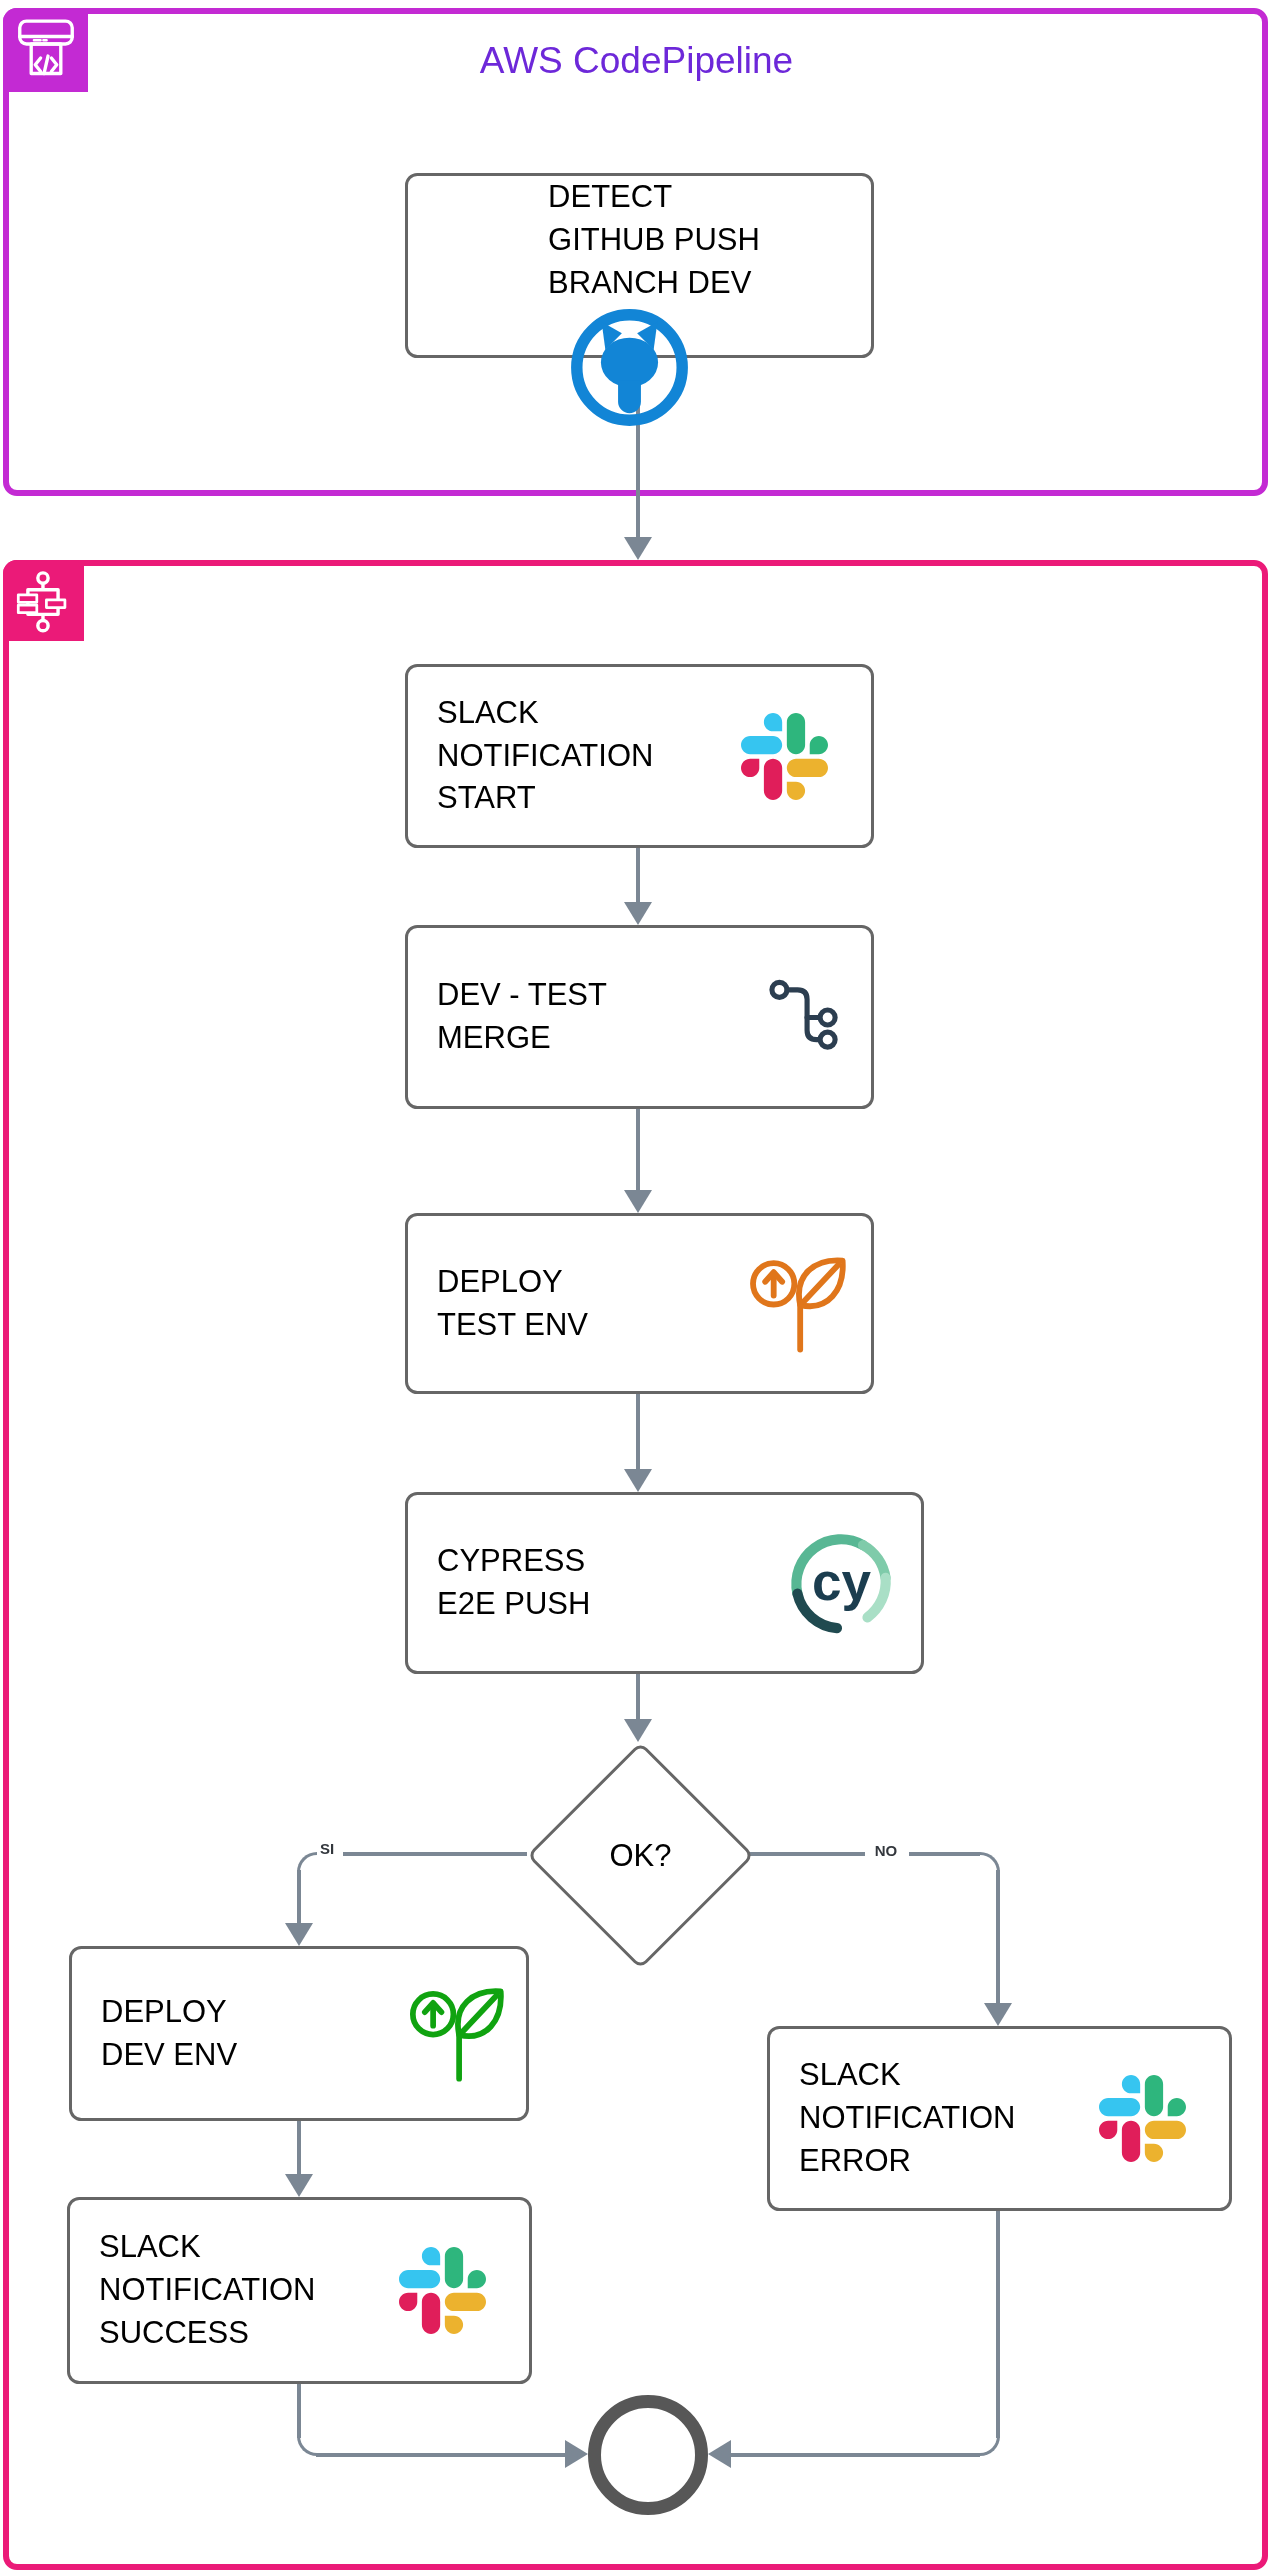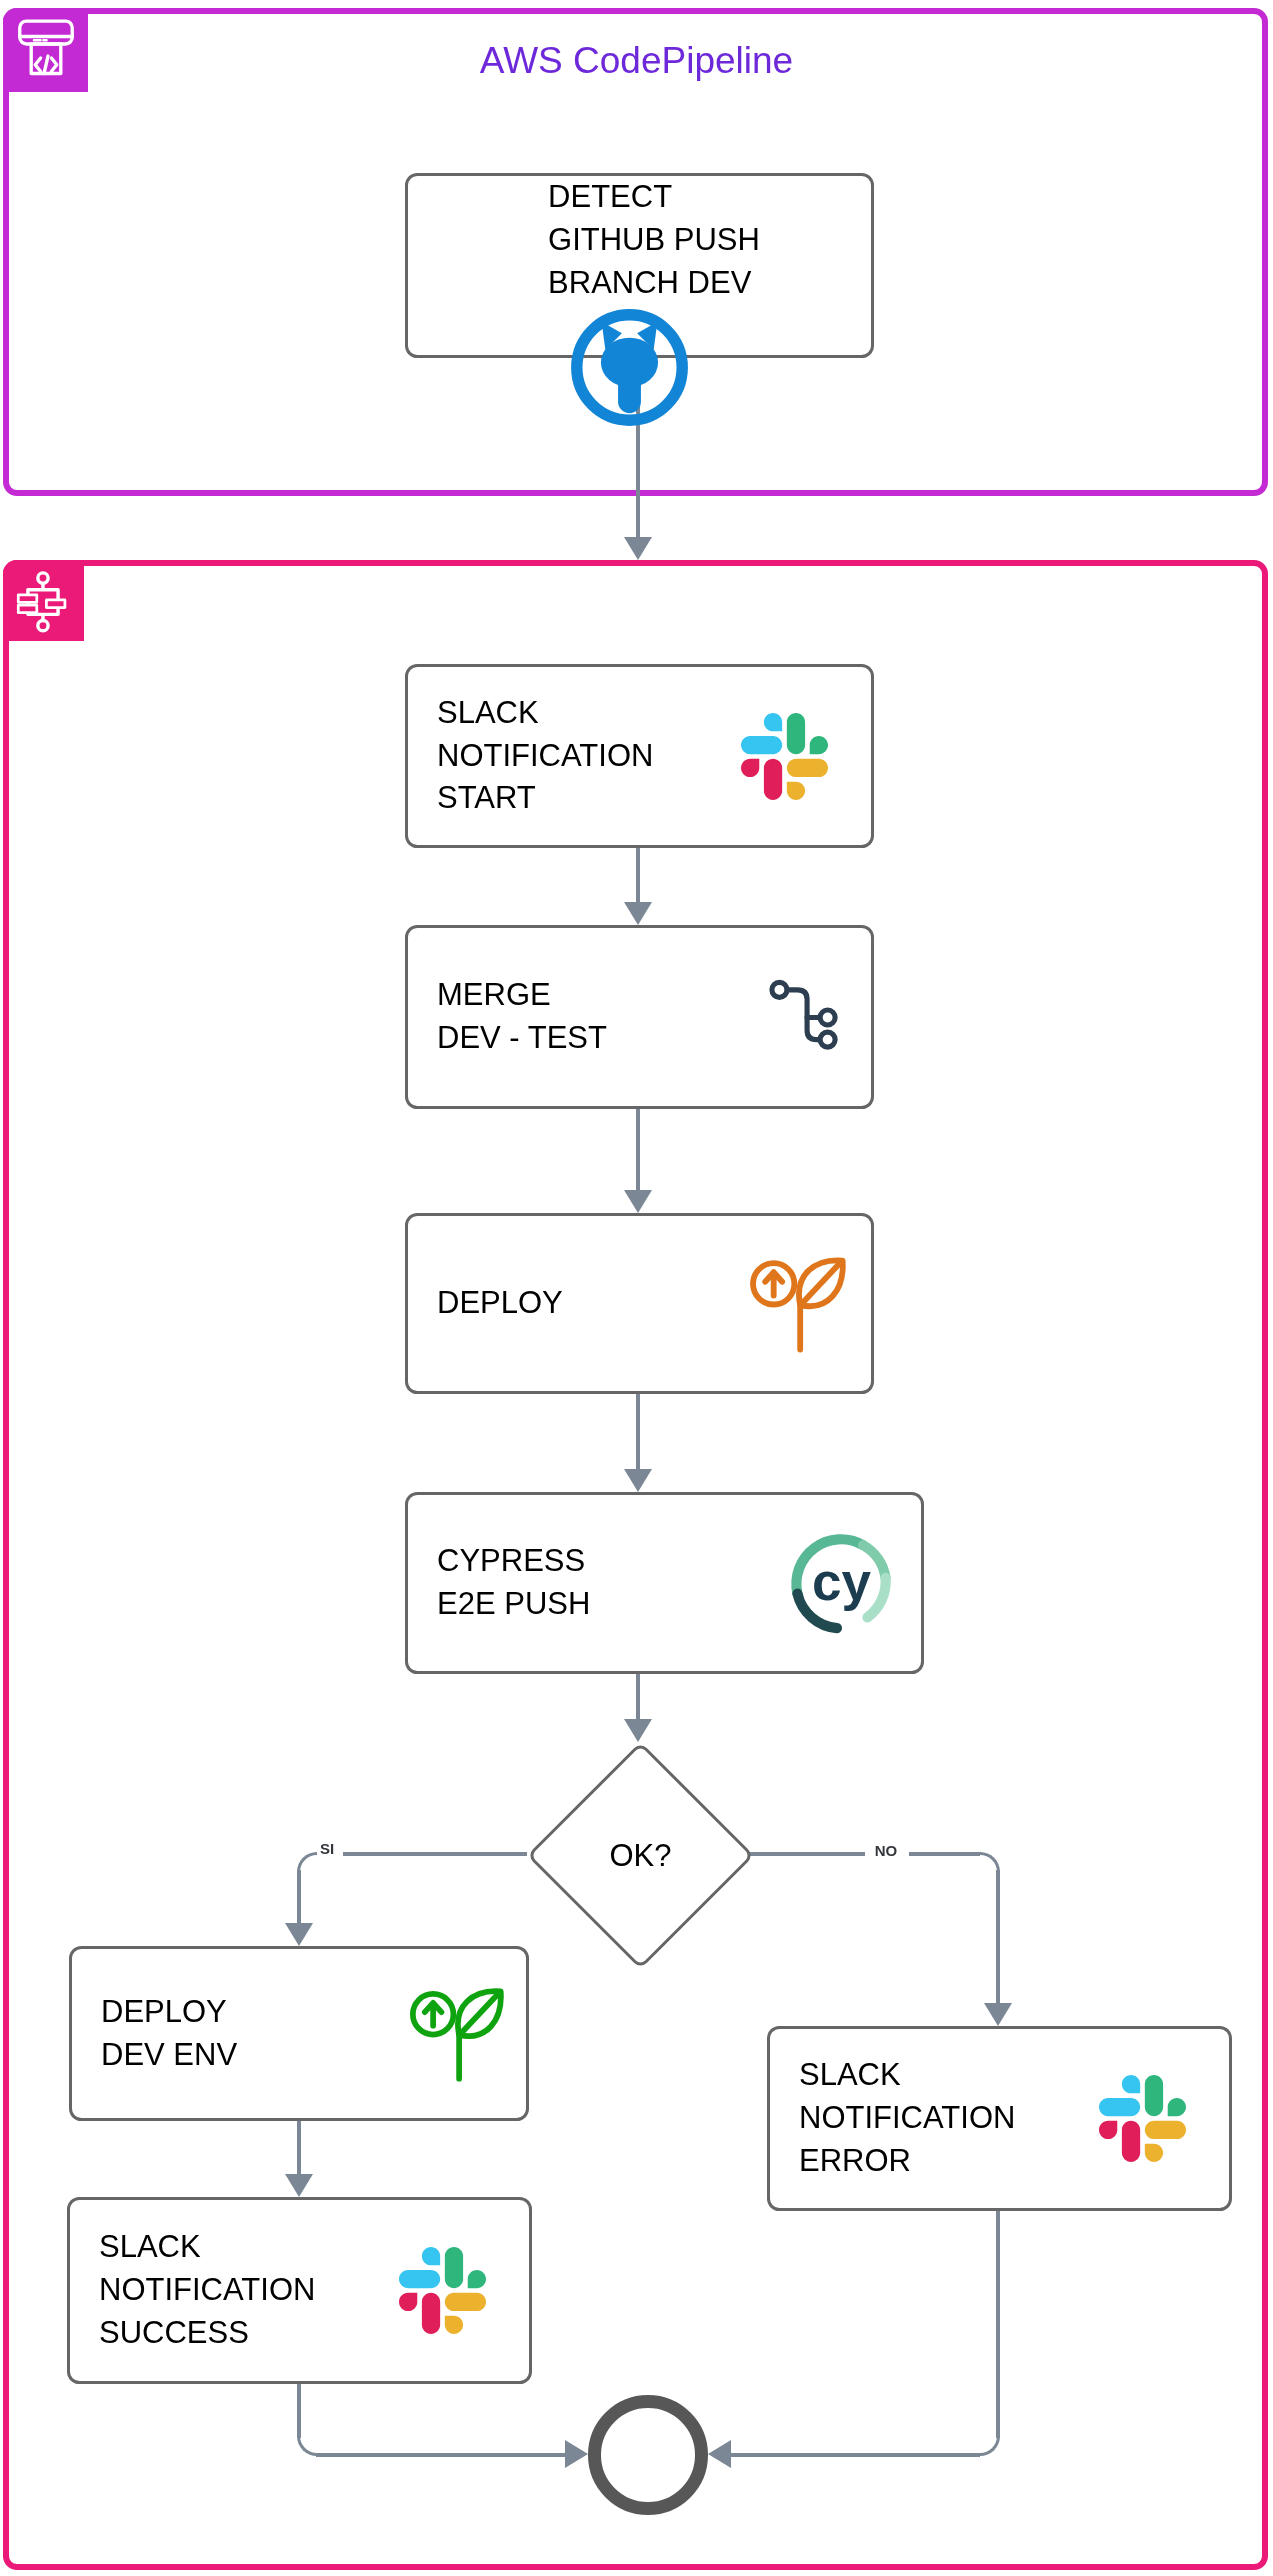--- a/index.html
+++ b/index.html
@@ -134,37 +134,38 @@
         <path d="M25.8,77.6c0,7.1-5.8,12.9-12.9,12.9S0,84.7,0,77.6s5.8-12.9,12.9-12.9h12.9V77.6z M32.3,77.6c0-7.1,5.8-12.9,12.9-12.9s12.9,5.8,12.9,12.9v32.3c0,7.1-5.8,12.9-12.9,12.9s-12.9-5.8-12.9-12.9V77.6z" fill="#e01e5a"></path>
         <path d="M45.2,25.8c-7.1,0-12.9-5.8-12.9-12.9S38.1,0,45.2,0s12.9,5.8,12.9,12.9v12.9H45.2z M45.2,32.3c7.1,0,12.9,5.8,12.9,12.9s-5.8,12.9-12.9,12.9H12.9C5.8,58.1,0,52.3,0,45.2s5.8-12.9,12.9-12.9H45.2z" fill="#36c5f0"></path>
         <path d="M97,45.2c0-7.1,5.8-12.9,12.9-12.9s12.9,5.8,12.9,12.9s-5.8,12.9-12.9,12.9H97V45.2z M90.5,45.2c0,7.1-5.8,12.9-12.9,12.9s-12.9-5.8-12.9-12.9V12.9C64.7,5.8,70.5,0,77.6,0s12.9,5.8,12.9,12.9V45.2z" fill="#2eb67d"></path>
         <path d="M77.6,97c7.1,0,12.9,5.8,12.9,12.9s-5.8,12.9-12.9,12.9s-12.9-5.8-12.9-12.9V97H77.6z M77.6,90.5c-7.1,0-12.9-5.8-12.9-12.9s5.8-12.9,12.9-12.9h32.3c7.1,0,12.9,5.8,12.9,12.9s-5.8,12.9-12.9,12.9H77.6z" fill="#ecb22e"></path>
       </svg>
     </div>
   </div>
 
   <div class="node" style="left:405px;top:925px;width:469px;height:184px;">
     <div class="node-label">
+      <div>DEV - TEST</div>
       <div>MERGE</div>
-      <div>DEV - TEST</div>
     </div>
     <div class="node-icon" style="width:79px;margin-right:26px;">
       <svg width="79" height="79" viewBox="0 0 100 100" fill="none" stroke-width="6.5" stroke-linecap="round" stroke="#2c3e50">
         <circle cx="17" cy="15" r="9.5"></circle>
         <path d="M27,15 H40 Q52,15 52,27 V66 Q52,78 64,78 H66"></path>
         <path d="M52,50 H66"></path>
         <circle cx="78" cy="50" r="9.5"></circle>
         <circle cx="78" cy="78" r="9.5"></circle>
       </svg>
     </div>
   </div>
 
   <div class="node" style="left:405px;top:1213px;width:469px;height:181px;">
     <div class="node-label">
       <div>DEPLOY</div>
+      <div>TEST ENV</div>
     </div>
     <div class="node-icon" style="width:106px;margin-right:21.5px;">
       <svg width="106" height="106" viewBox="0 0 100 100" fill="none" stroke-width="5.5" stroke-linecap="round" stroke-linejoin="round" stroke="#e0761b">
         <circle cx="28" cy="31" r="19.5"></circle>
         <path d="M28,42 V21"></path>
         <path d="M20,29 L28,20 L36,29"></path>
         <path d="M53,49 V93"></path>
         <path d="M53,51 C47,23 66,7 93,9 C95,37 79,57 53,51 Z"></path>
         <path d="M56,48 L89,13"></path>
       </svg>

